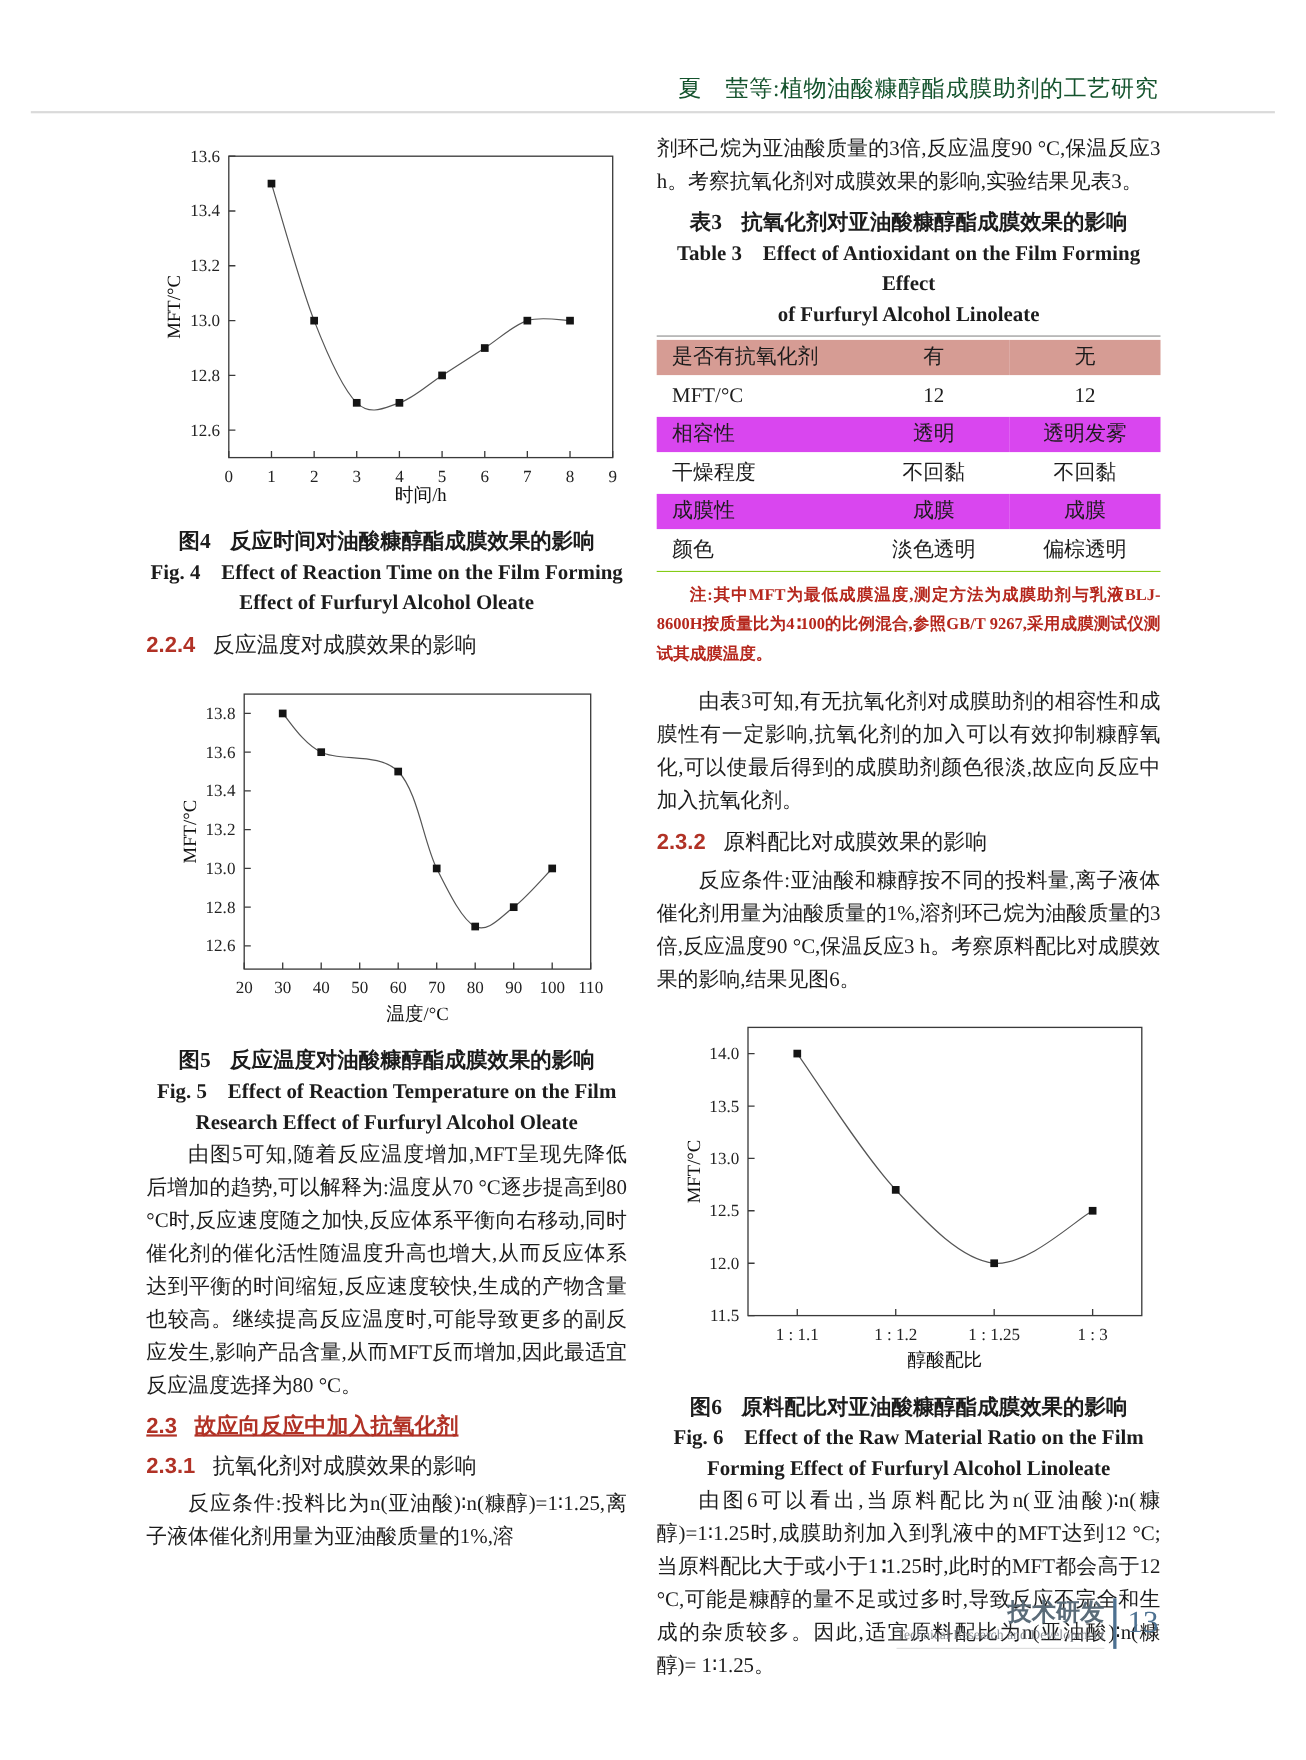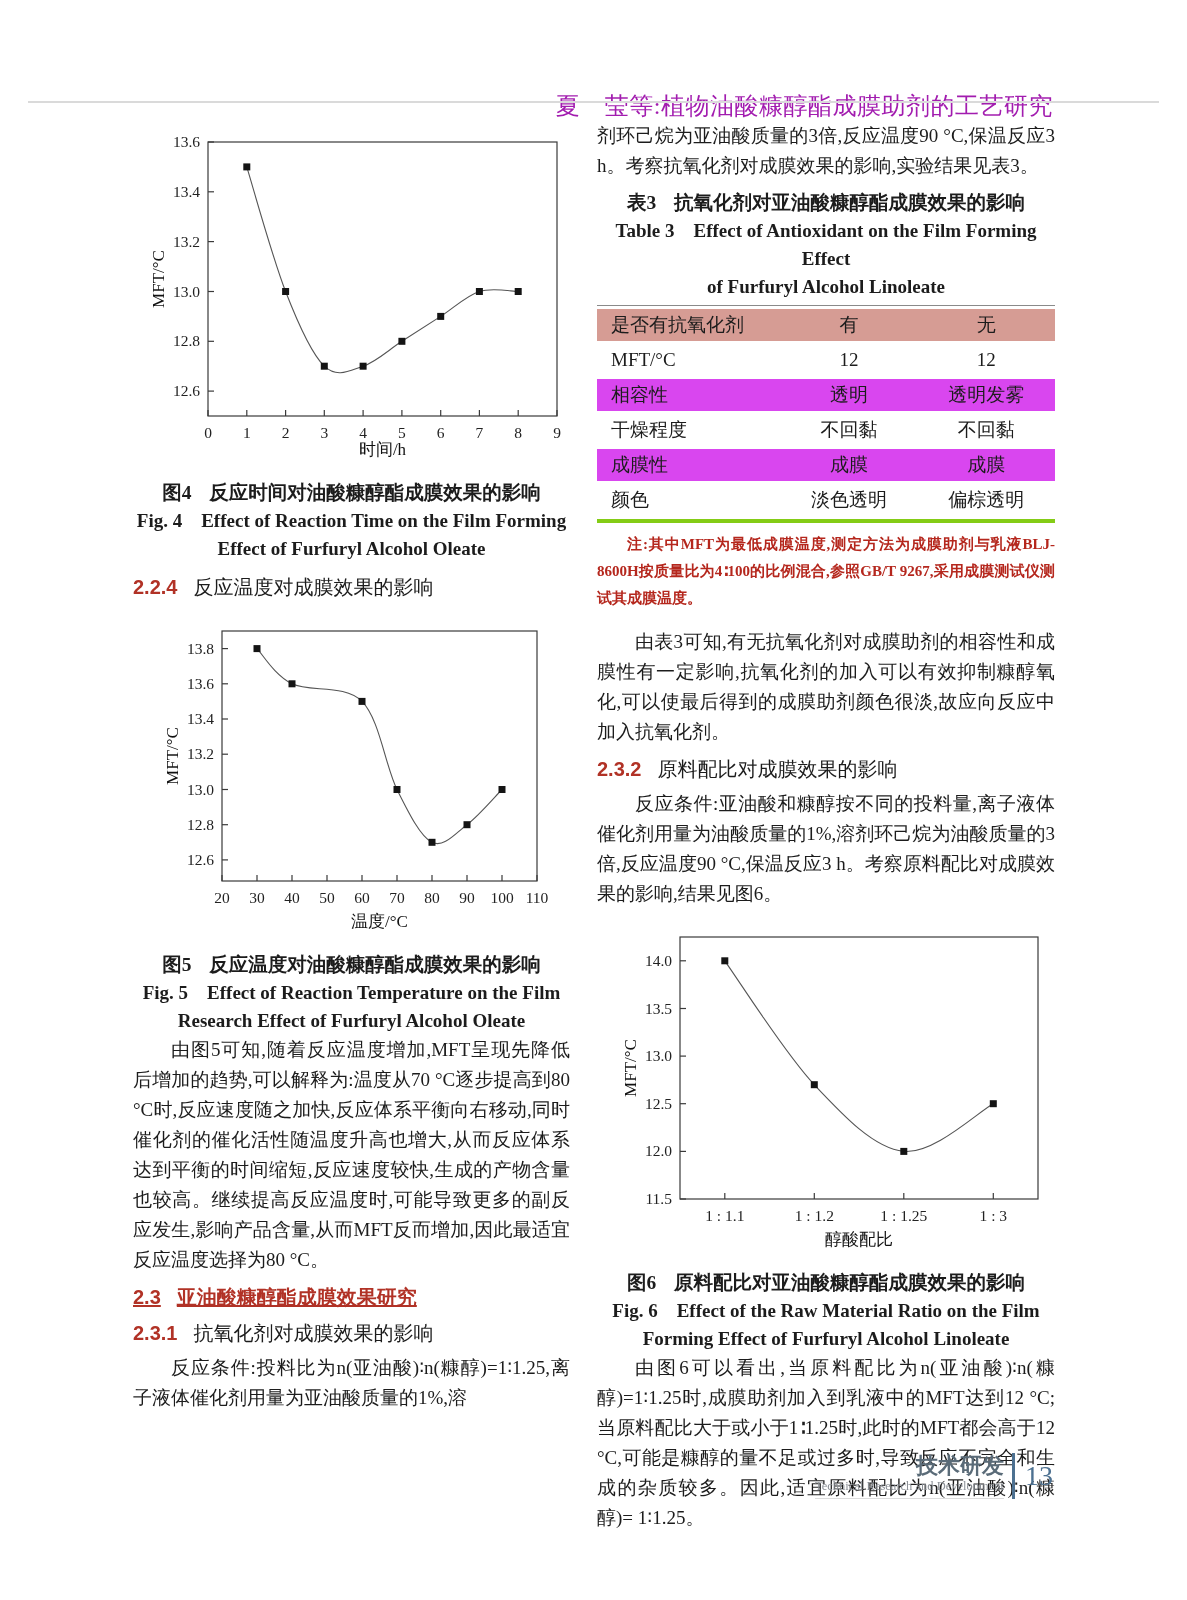--- a/index.html
+++ b/index.html
@@ -2,22 +2,22 @@
 <html><head>
 <meta charset="utf-8">
 <style>
   html,body { margin:0; padding:0; background:#ffffff; }
   .page {
     position:relative; width:1187px; height:1600px; background:#fff;
     font-family:"Liberation Serif","DejaVu Serif",serif; color:#1c1c1c;
     overflow:hidden;
   }
   .running-head {
-    position:absolute; top:90px; right:134px;
-    font-size:24px; color:#a21caf; letter-spacing:0.5px;
+    position:absolute; top:66px; right:134px;
+    font-size:21px; color:#14532d; letter-spacing:0.5px;
   }
   .header-rule {
     position:absolute; top:101px; left:28px; right:28px; height:2px; background:#dadada;
   }
   .col-left  { position:absolute; left:133px; top:126px; width:437px; }
   .col-right { position:absolute; left:597px; top:121px; width:458px; }
 
   p.body {
     font-size:19px; line-height:30px; text-align:justify; margin:0; text-indent:2em;
   }
@@ -39,21 +39,21 @@
     text-align:center; font-weight:bold; font-size:19px; line-height:28px;
   }
 
   svg.chart { display:block; }
   svg.chart text.tick    { font:15.5px "Liberation Serif","DejaVu Serif",serif; fill:#222; }
   svg.chart text.axlabel { font:17px "Liberation Serif","DejaVu Serif",serif; fill:#111; }
 
   table.t3 {
     width:100%; border-collapse:separate; border-spacing:0 3px;
     font-size:19px; margin-top:4px;
-    border-top:1px solid #8a8a8a; border-bottom:4px solid #84cc16;
+    border-top:1px solid #8a8a8a; border-bottom:1px solid #84cc16;
   }
   table.t3 td { padding:3px 6px; text-align:center; line-height:26px; }
   table.t3 td.t-label { text-align:left; padding-left:14px; width:40%; }
   tr.t-head td   { background:#d69c94; }
   tr.t-stripe td { background:#d946ef; }
 
   .note {
     color:#b5271d; font-size:15px; line-height:27px;
     text-align:justify; text-indent:2em; margin-top:8px; font-weight:600;
   }
@@ -189,21 +189,21 @@
 
     <div class="figcap-cn">
       <span class="cap-label">图5</span><span>反应温度对油酸糠醇酯成膜效果的影响</span>
     </div>
     <div class="figcap-en">Fig. 5 Effect of Reaction Temperature on the Film</div>
     <div class="figcap-en">Research Effect of Furfuryl Alcohol Oleate</div>
 
     <p class="body mt12">由图5可知,随着反应温度增加,MFT呈现先降低后增加的趋势,可以解释为:温度从70 °C逐步提高到80 °C时,反应速度随之加快,反应体系平衡向右移动,同时催化剂的催化活性随温度升高也增大,从而反应体系达到平衡的时间缩短,反应速度较快,生成的产物含量也较高。继续提高反应温度时,可能导致更多的副反应发生,影响产品含量,从而MFT反而增加,因此最适宜反应温度选择为80 °C。</p>
 
     <div class="sec sec-main">
-      <span class="sec-num">2.3</span><span class="sec-title">亚油酸糠醇酯成膜效果研究</span>
+      <span class="sec-num">2.3</span><span class="sec-title">故应向反应中加入抗氧化剂</span>
     </div>
     <div class="sec">
       <span class="sec-num">2.3.1</span><span class="sec-title">抗氧化剂对成膜效果的影响</span>
     </div>
     <p class="body">反应条件:投料比为n(亚油酸)∶n(糠醇)=1∶1.25,离子液体催化剂用量为亚油酸质量的1%,溶</p>
   </div>
 
   <div class="col-right">
 
     <p class="body noindent">剂环己烷为亚油酸质量的3倍,反应温度90 °C,保温反应3 h。考察抗氧化剂对成膜效果的影响,实验结果见表3。</p>

